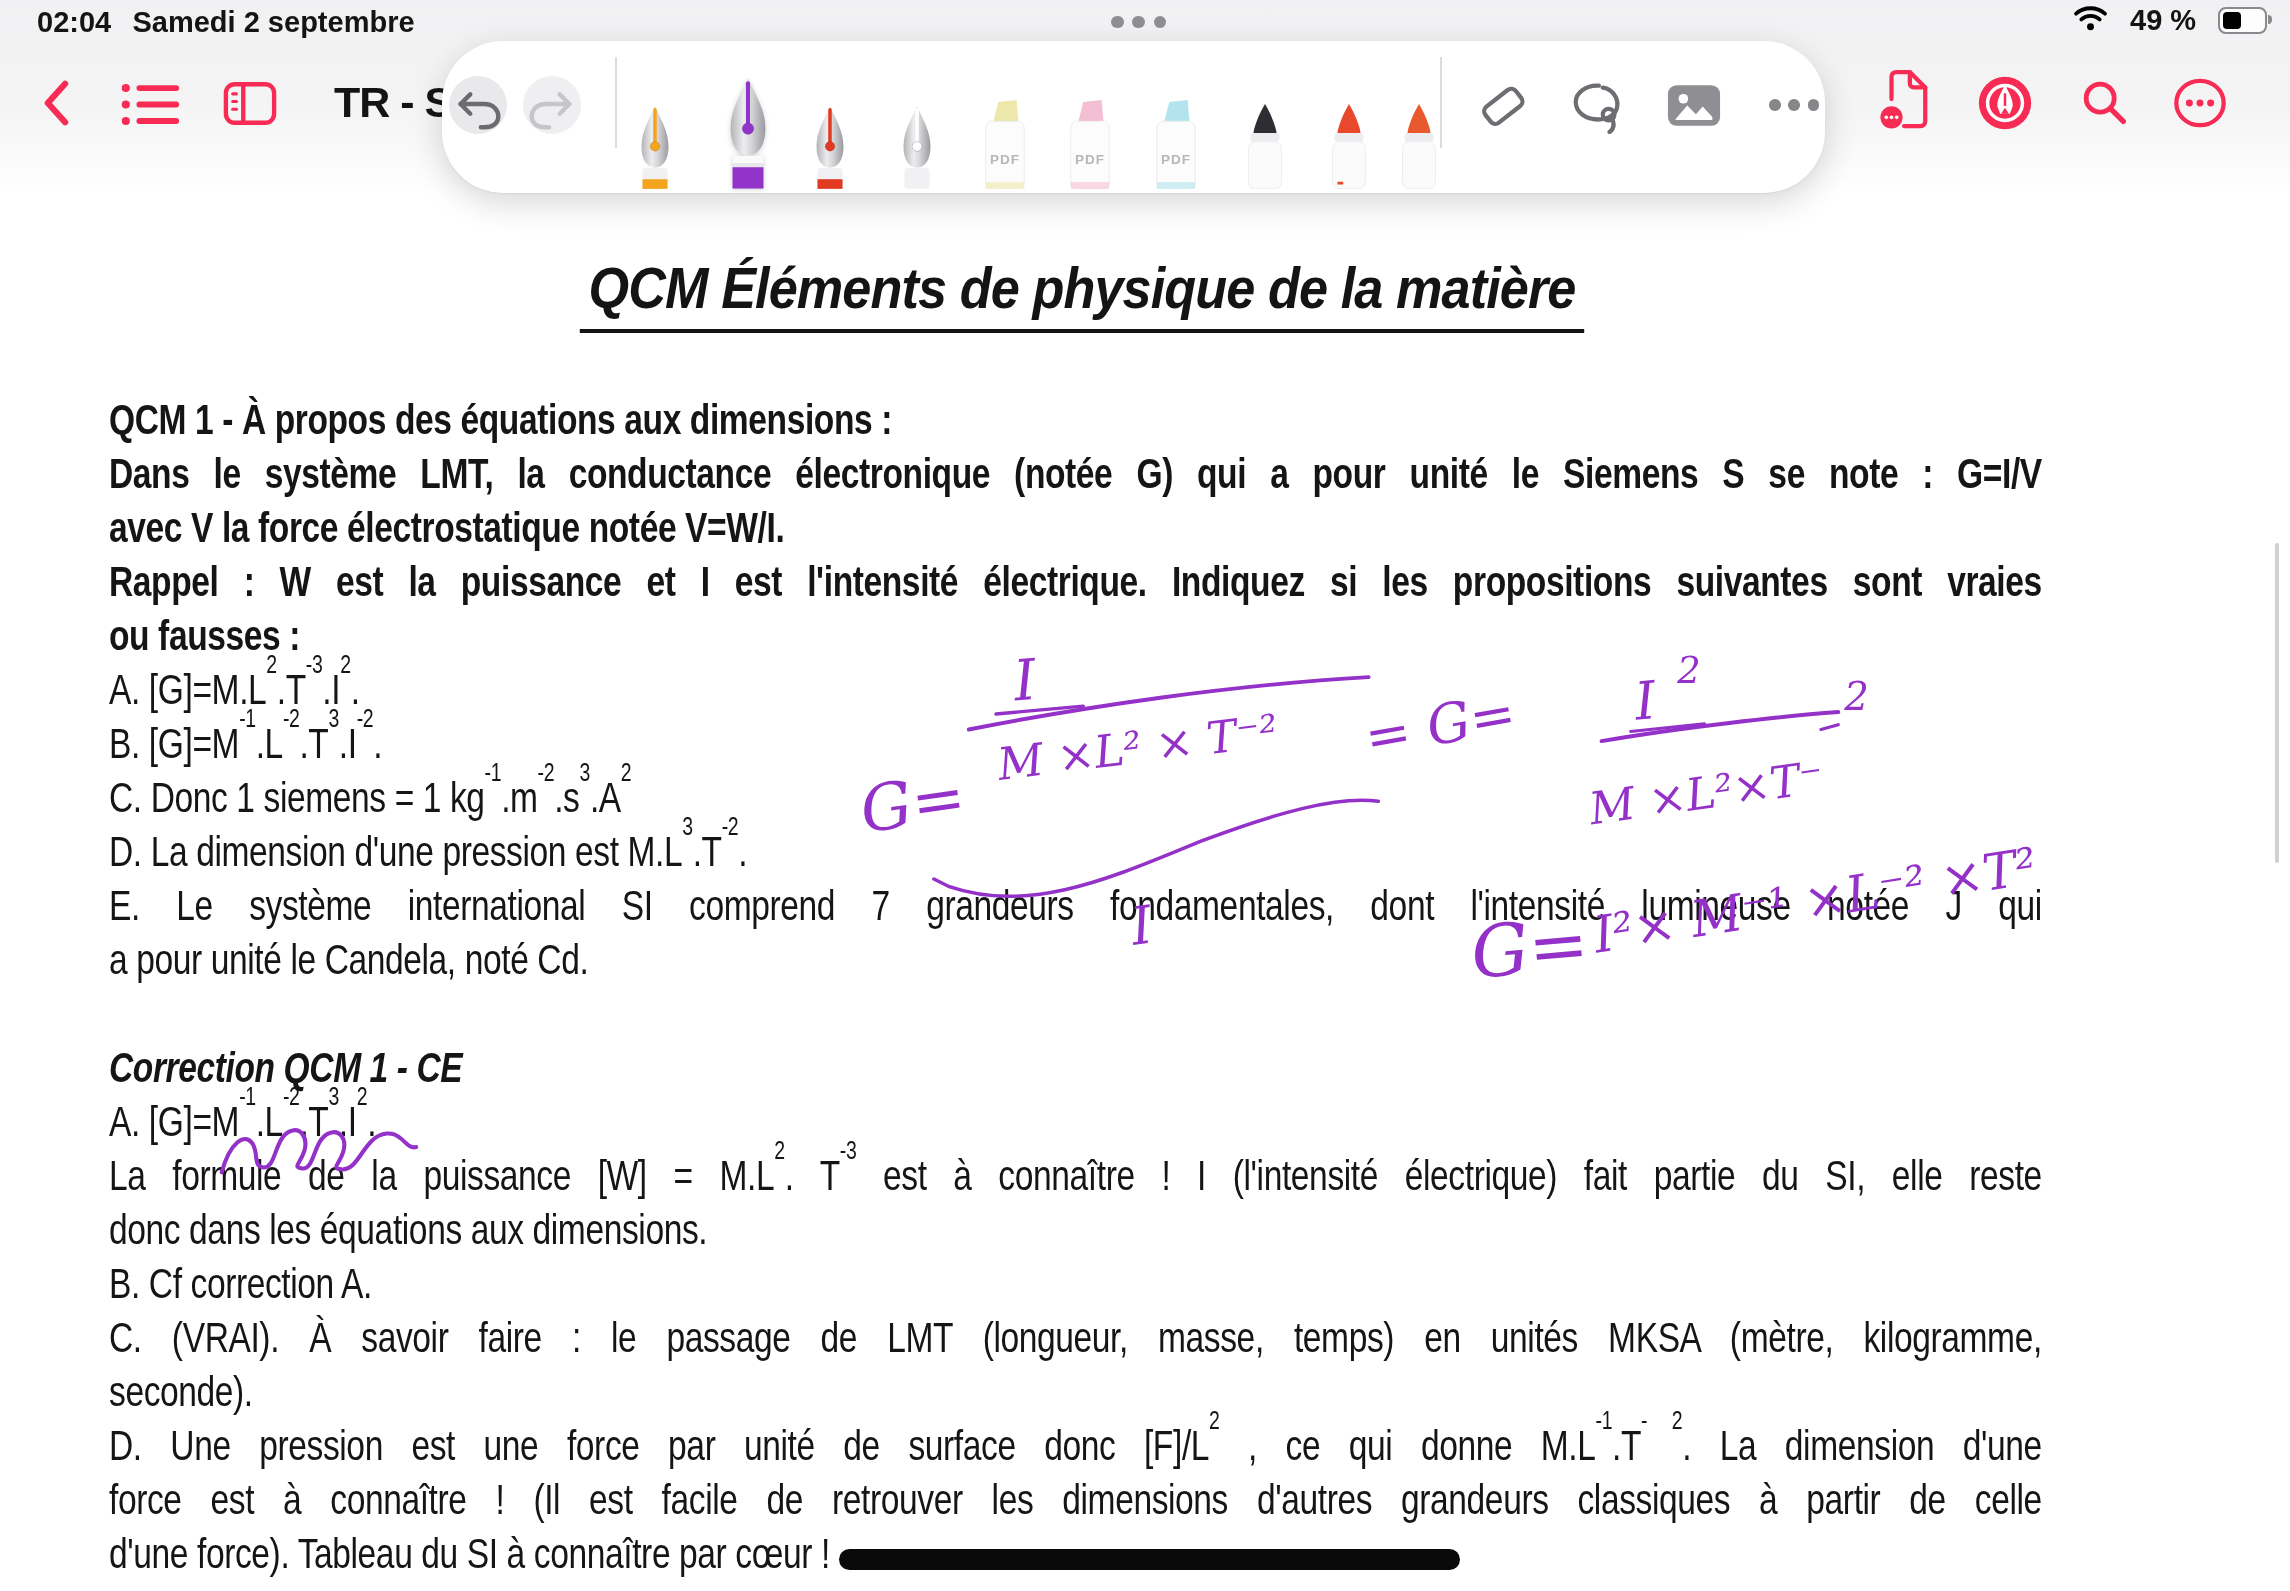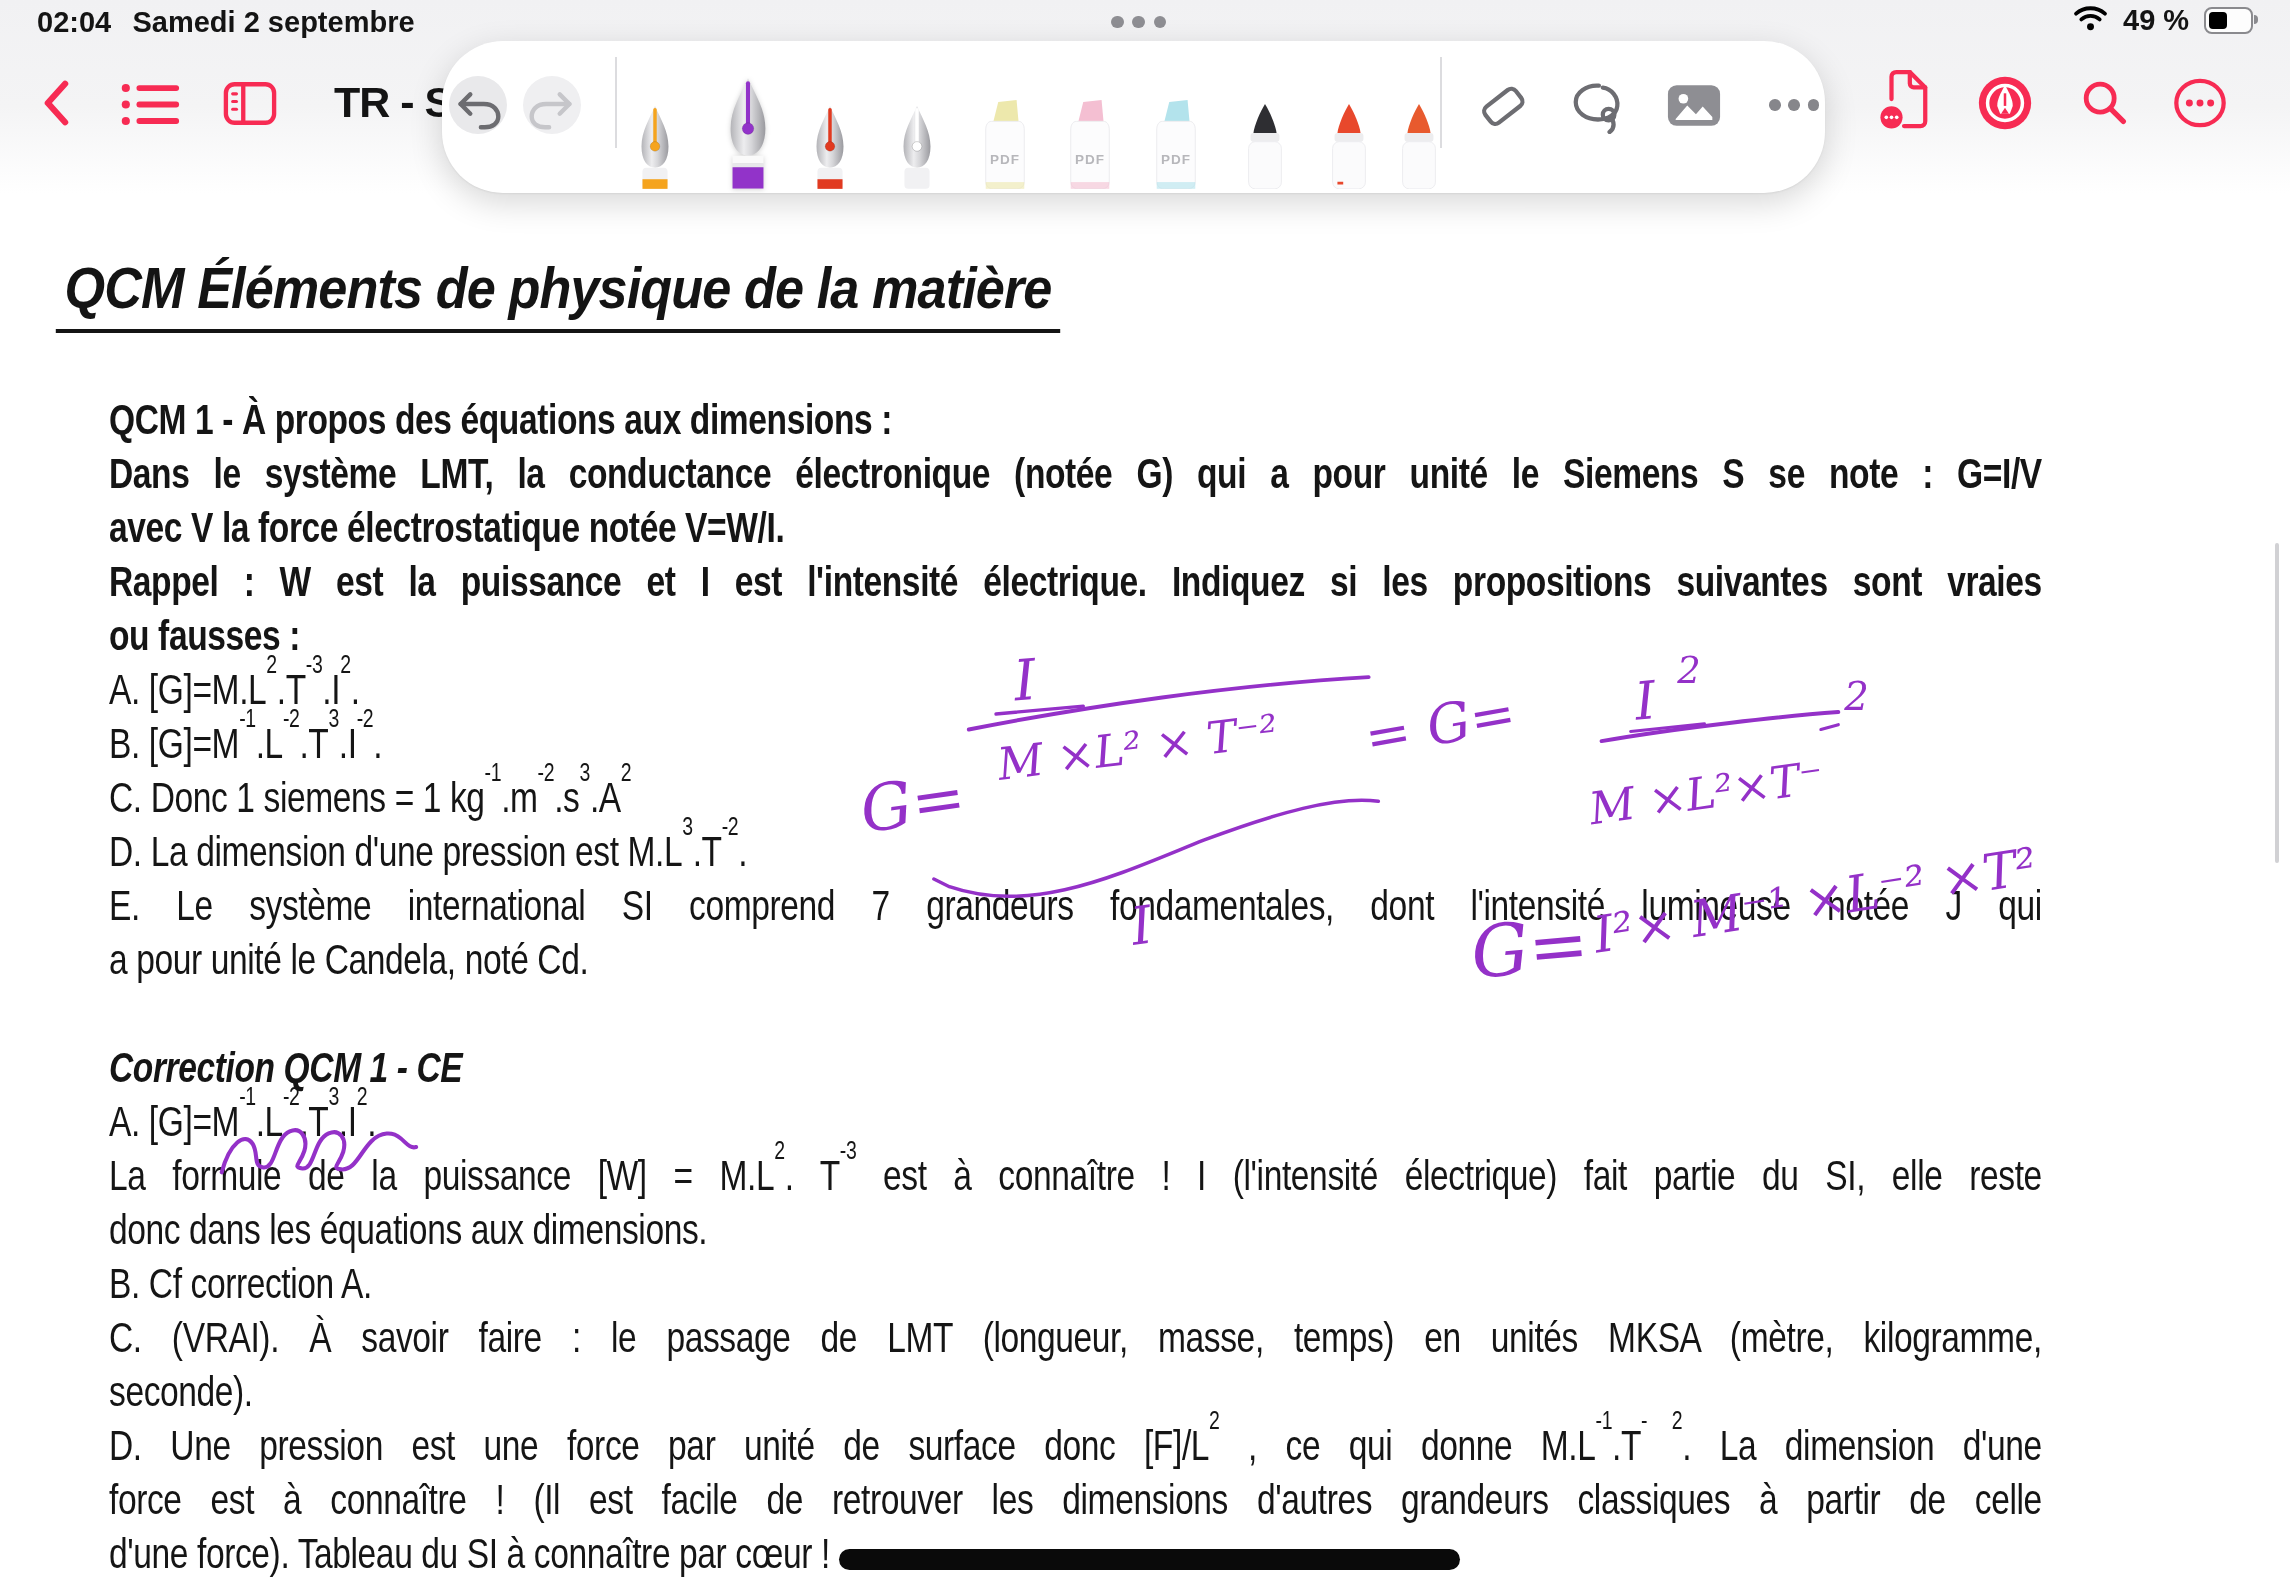--- a/index.html
+++ b/index.html
@@ -7,21 +7,21 @@
        font-family:"Liberation Sans",sans-serif;color:#141414;}
   .abs{position:absolute;}
   
   .top-band{left:0;top:0;width:2290px;height:194px;
     background:linear-gradient(#f1f1f3,#f4f4f5 55%,#ffffff 100%);}
   
   .status-left{left:37px;top:5.8px;font-size:29px;font-weight:700;letter-spacing:0;}
   .status-date{margin-left:21.3px;font-weight:700;}
   .mt-dots{left:1111px;top:15.5px;display:flex;gap:8.7px;}
   .mt-dots i{width:12.6px;height:12.6px;border-radius:50%;background:#8e8e93;display:block;}
-  .status-right{left:2073px;top:3.9px;display:flex;align-items:center;gap:15px;}
+  .status-right{left:2073px;top:3.9px;display:flex;align-items:center;gap:22px;}
   .batt-pct{font-size:29px;font-weight:700;}
   .battery{position:relative;width:45px;height:23px;border:2.4px solid #8a8a8e;border-radius:7.8px;background:#fdfdfd;}
   .battery .fill{position:absolute;left:2.9px;top:2.9px;bottom:2.9px;background:#000;border-radius:3.9px;}
   .battery .nub{position:absolute;right:-6.8px;top:5.8px;width:3.9px;height:9.7px;background:#8a8a8e;border-radius:0 3.9px 3.9px 0;}
   
   .navbtn{cursor:pointer;}
   .nav-title{left:334px;top:78px;font-size:43px;font-weight:700;letter-spacing:-1px;white-space:nowrap;}
   
   .pill{left:442px;top:41px;width:1383px;height:152px;background:#ffffff;border-radius:61px;
         box-shadow:0 9.7px 33px rgba(0,0,0,.16), 0 1px 1.9px rgba(0,0,0,.06);overflow:hidden;z-index:6;}
@@ -29,21 +29,21 @@
   .tb-btn.light{background:#efeff1;}
   .tb-divider{position:absolute;top:15.5px;width:1.9px;height:91px;background:#dcdcdf;}
   .tool{position:absolute;bottom:0;}
   .tool.selected{filter:drop-shadow(0 1.9px 2.9px rgba(0,0,0,.18));}
   .pdf{font-family:"Liberation Sans",sans-serif;font-size:14px;font-weight:700;fill:#b7b7bb;letter-spacing:1px;}
   .tb-ellipsis{position:absolute;left:1327px;top:58px;display:flex;gap:7.8px;}
   .tb-ellipsis i{width:11.6px;height:11.6px;border-radius:50%;background:#86868b;display:block;}
   
   .pink-act{z-index:6;}
   
-  .doc-title{left:0;top:254px;width:2164px;text-align:left;z-index:1;}
+  .doc-title{left:0;top:254px;width:2164px;text-align:center;z-index:1;}
   .doc-title span{display:inline-block;font-size:58px;font-weight:700;font-style:italic;letter-spacing:-1px;
       border-bottom:4.9px solid #141414;padding:0 9.7px 7.8px 9.7px;transform:scaleX(.9);}
   .doc-body{left:109px;top:392px;width:2478px;transform:scaleX(.78);transform-origin:0 0;z-index:1;}
   .doc-line{height:54px;line-height:54px;font-size:43px;letter-spacing:-0.5px;white-space:nowrap;color:#151515;}
   .doc-line.j{white-space:normal;text-align:justify;text-align-last:justify;}
   .doc-line.b{font-weight:700;}
   .doc-line.i{font-style:italic;}
   sup{font-size:58%;line-height:0;position:relative;top:-.62em;letter-spacing:-0.5px;}
   
   .hand text{font-family:"DejaVu Serif",serif;font-style:italic;fill:var(--purple);}

